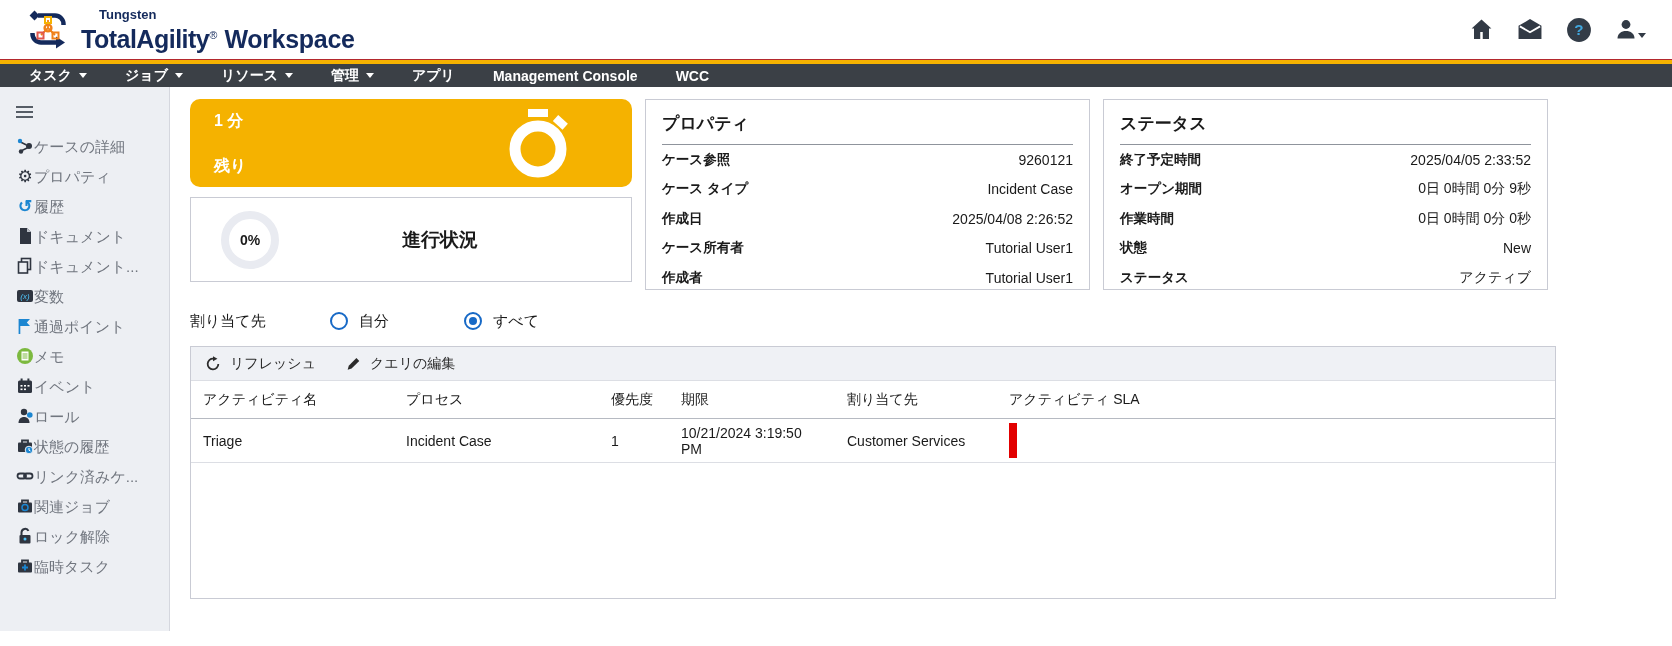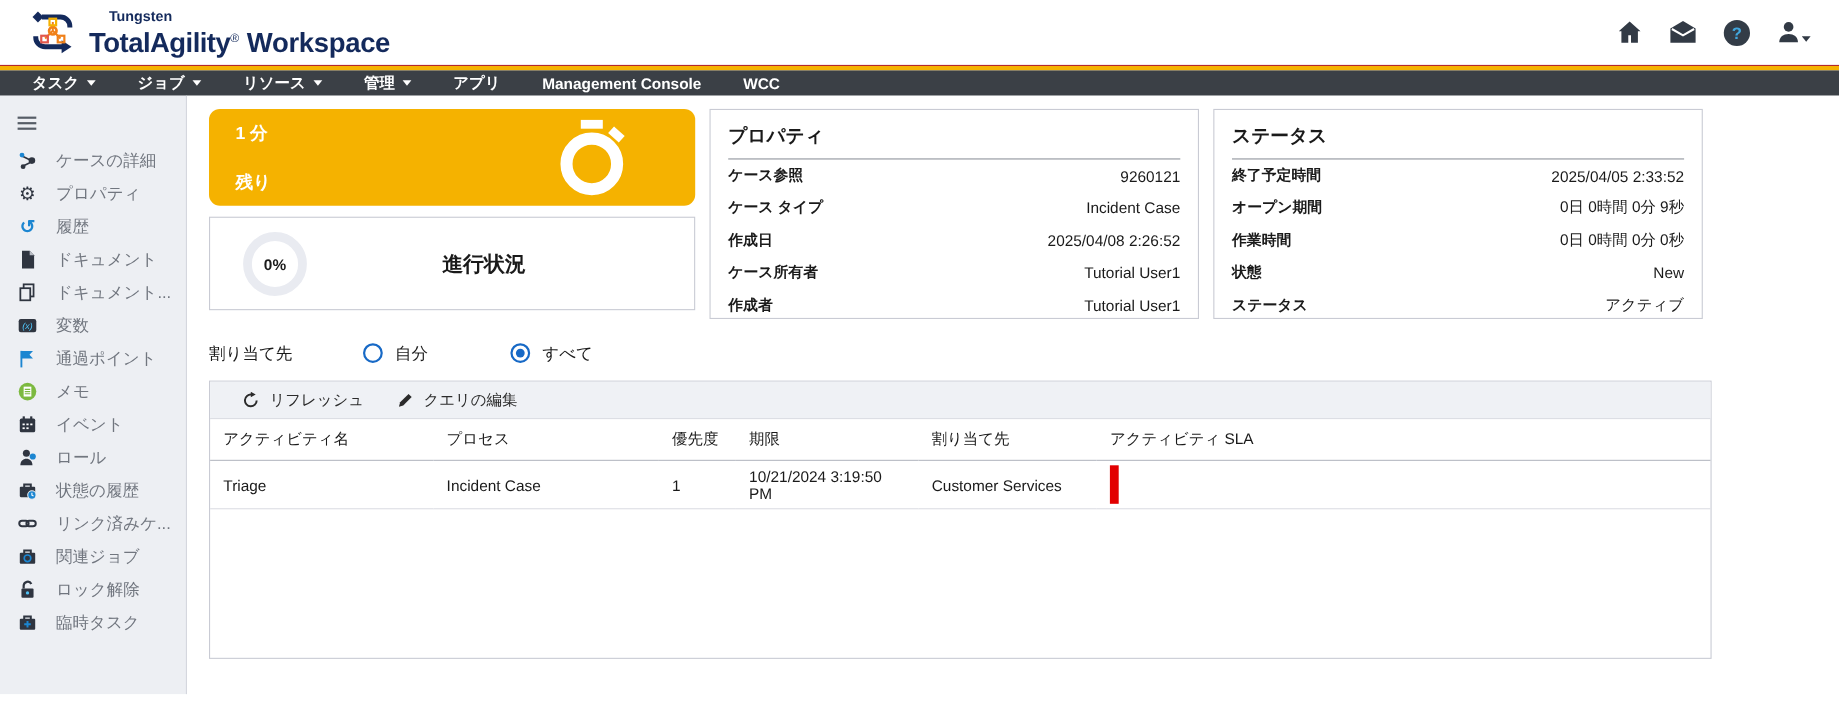--- a/index.html
+++ b/index.html
@@ -22,21 +22,21 @@
   .accent-yellow { height:4px; background:#F5B200; }
   .nav { background:#3B4046; height:23px; display:flex; align-items:center; padding-left:10px; }
   .nav-item { color:#fff; font-size:14px; font-weight:bold; padding:0 19px; height:100%; display:flex; align-items:center; gap:7px; cursor:pointer; white-space:nowrap; }
   .caret-down { width:0; height:0; border-left:4px solid transparent; border-right:4px solid transparent; border-top:5px solid #fff; }
 
   
   .layout { display:flex; height:544px; }
   .sidebar { width:170px; background:#EDEFF3; border-right:1px solid #D5D7DE; padding-top:6px; flex-shrink:0; }
   .sb-burger { padding:10px 0 10px 16px; cursor:pointer; }
   .sb-burger .bar { width:17px; height:2px; background:#565D66; margin:3px 0; }
-  .sb-item { display:flex; align-items:center; gap:17px; padding:4.5px 4px 4.5px 16px; color:#71767F; font-size:15px; cursor:pointer; line-height:21px; white-space:nowrap; }
+  .sb-item { display:flex; align-items:center; padding:4.5px 4px 4.5px 16px; color:#71767F; font-size:15px; cursor:pointer; line-height:21px; white-space:nowrap; }
   .icn { width:18px; height:18px; display:inline-flex; align-items:center; justify-content:center; flex-shrink:0; font-size:17px; }
   .main { flex:1; padding:12px 0 0 20px; background:#fff; }
 
   
   .toprow { display:flex; gap:13px; }
   .col-left { width:442px; flex-shrink:0; }
   .sla-card { height:88px; background:#F5B200; color:#fff; padding:12px 0 0 24px; position:relative; margin-bottom:10px;border-radius:10px; }
   .sla-line1 { font-size:16px; font-weight:bold; }
   .sla-line2 { font-size:16px; font-weight:bold; margin-top:24px; }
   .stopwatch { position:absolute; right:58px; top:8px; }
@@ -53,21 +53,21 @@
   
   .assign-row { display:flex; align-items:center; margin:18px 0 12px; height:26px; }
   .assign-label { width:140px; font-size:15px; }
   .radio-opt { display:flex; align-items:center; gap:11px; cursor:pointer; width:134px; }
   .radio { width:18px; height:18px; border:2px solid #1769C6; border-radius:50%; background:#fff; position:relative; flex-shrink:0; }
   .radio.checked::after { content:""; position:absolute; inset:3px; background:#1769C6; border-radius:50%; }
   .radio-text { font-size:15px; }
 
   
   .tbl-card { width:1366px; height:253px; border:1px solid #C9CBD4; }
-  .tbl-toolbar { height:34px; background:#EFF1F5; display:flex; align-items:center; gap:30px; padding-left:29px; border-bottom:1px solid #DCDEE4; }
+  .tbl-toolbar { height:34px; background:#EFF1F5; display:flex; align-items:center; gap:30px; padding-left:14px; border-bottom:1px solid #DCDEE4; }
   .tb-btn { display:flex; align-items:center; gap:9px; font-size:14px; color:#2b2b2b; cursor:pointer; }
   table { width:100%; border-collapse:collapse; table-layout:fixed; }
   th { text-align:left; font-size:14px; font-weight:normal; padding:10px 12px 9px; border-bottom:1px solid #B6BAC2; cursor:pointer; }
   td { font-size:14px; padding:0 12px; height:43px; border-bottom:1px solid #DCDEE4; }
   .sla-cell { padding:4px 12px; }
   .sla-bar { width:8px; height:35px; background:#E20000; }
 </style>
 </head>
 <body>
 

